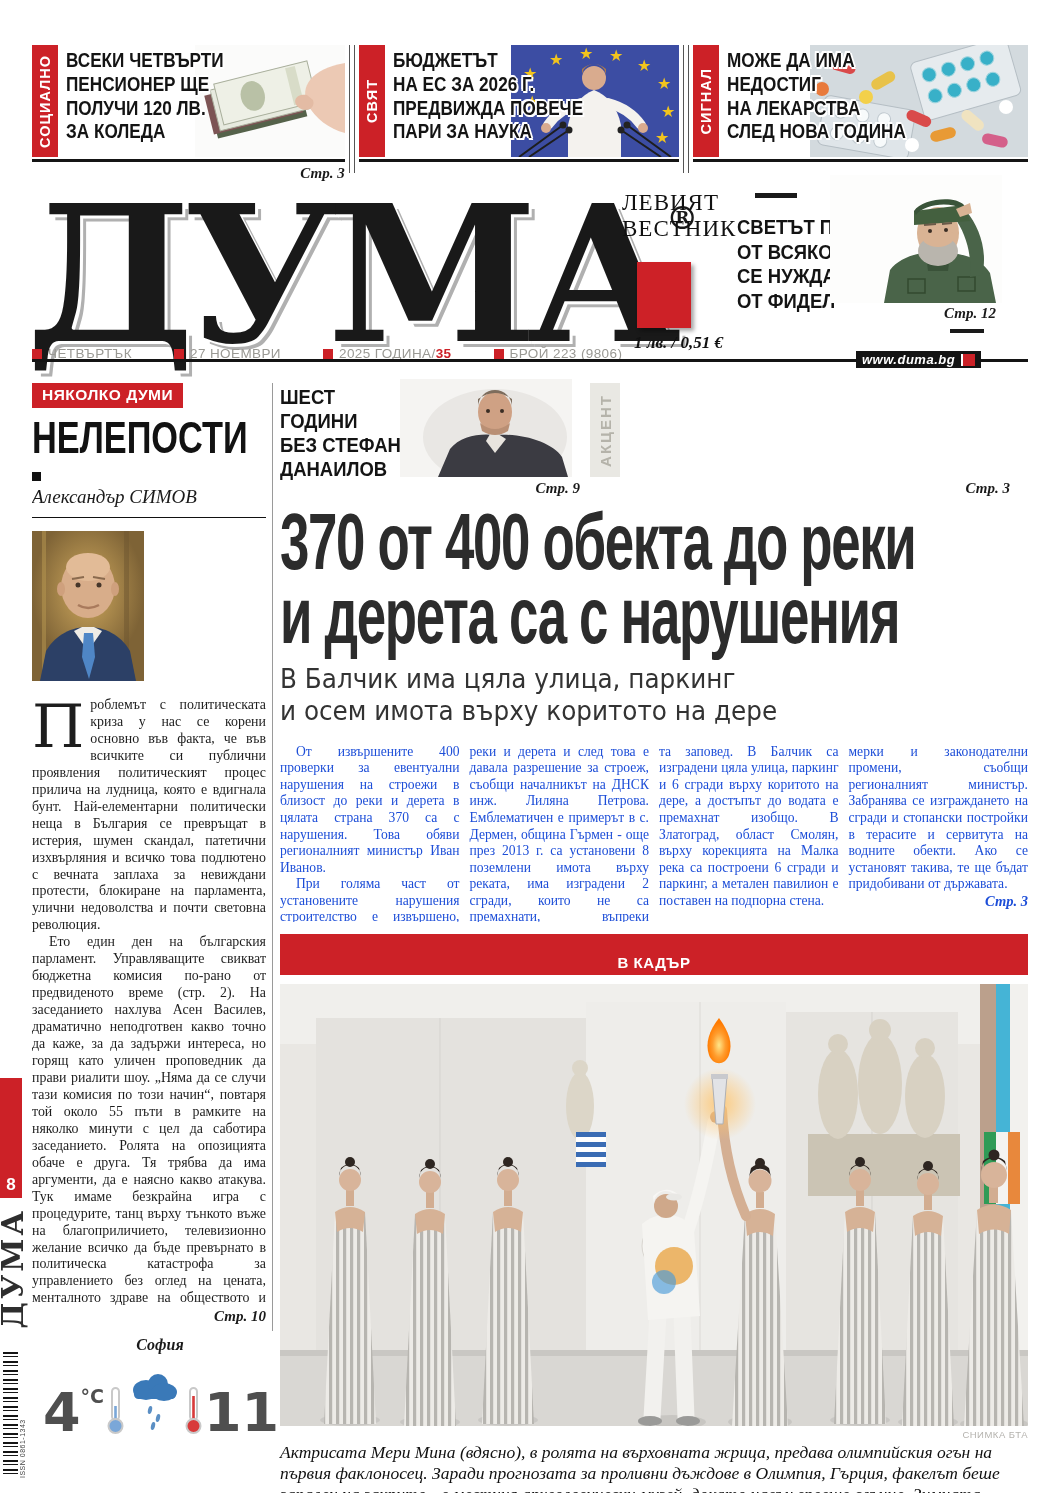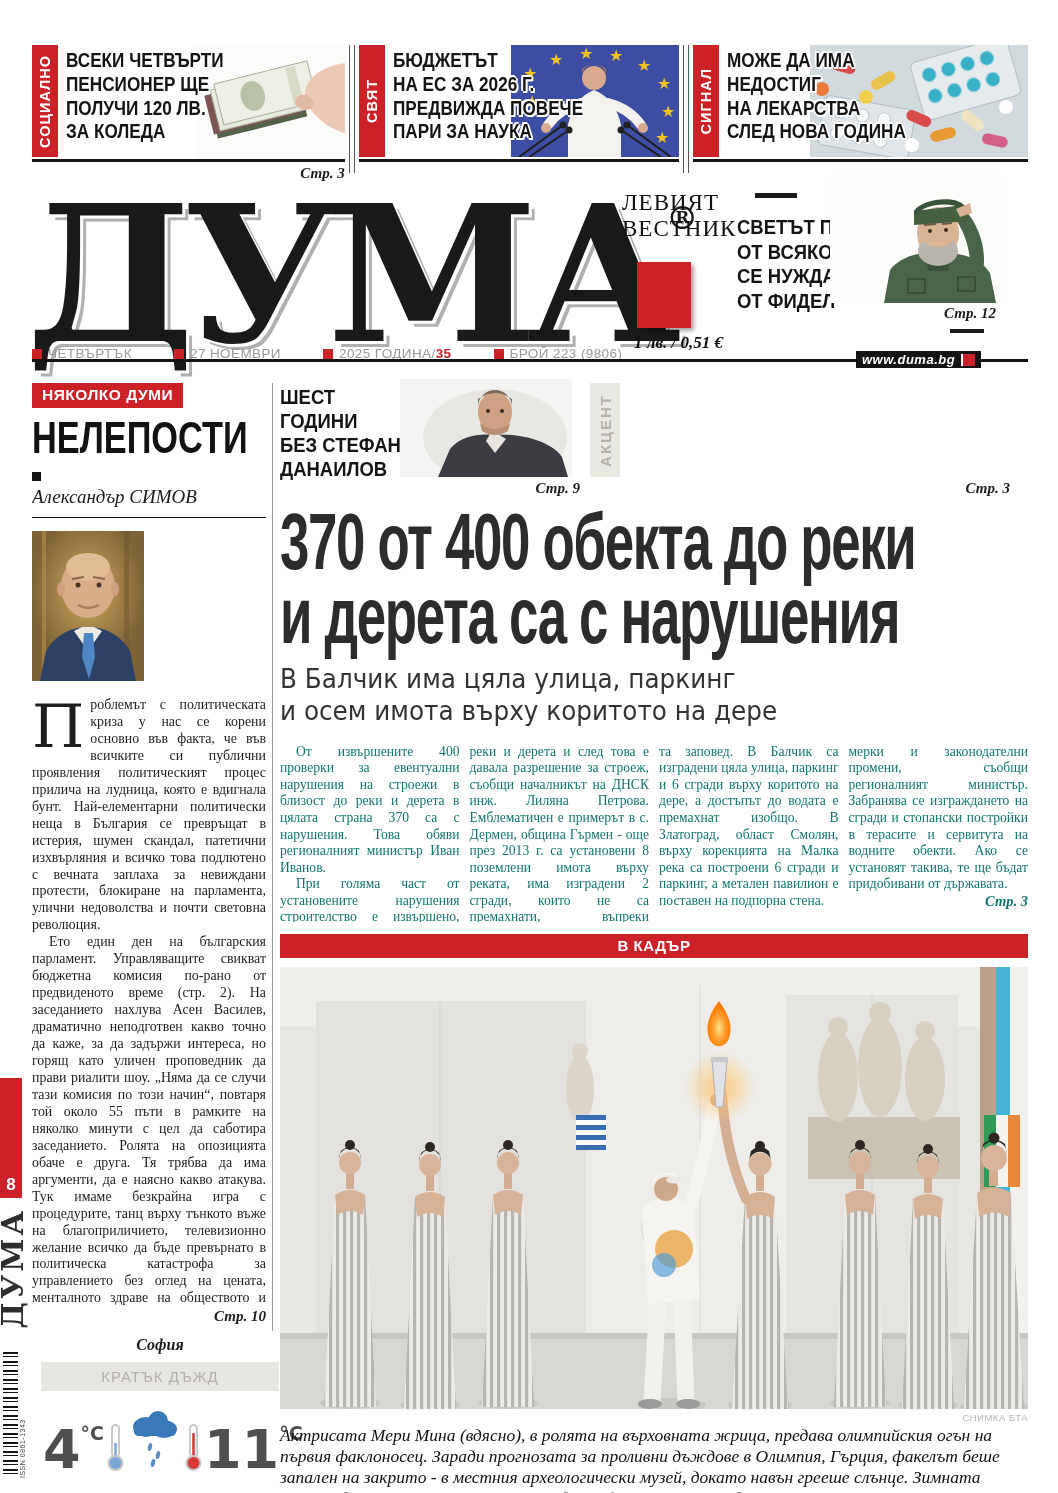--- a/index.html
+++ b/index.html
@@ -109,29 +109,29 @@
   .row1-pages{display:flex;height:22px;align-items:center;font-style:italic;font-weight:bold;font-size:15px;}
   .dan-page{width:300px;text-align:right;padding-right:55px;}
   .accent-page{flex:1;text-align:right;padding-right:18px;}
 
   .headline{margin-top:6px;font-family:"Liberation Sans",sans-serif;font-weight:bold;font-size:80px;
             line-height:.92;letter-spacing:-2px;color:#2c2c2c;white-space:pre;
             transform:scaleX(.66);transform-origin:left top;width:152%;}
   .subhead{margin-top:12px;font-family:"DejaVu Sans",sans-serif;font-size:26px;line-height:1.22;color:#333;
            white-space:pre;transform:scaleX(.95);transform-origin:left top;width:106%;}
   .bodycols{display:flex;gap:10px;margin-top:16px;height:178px;overflow:hidden;
-            font-size:13.6px;line-height:1.22;text-align:justify;color:#0f766e;}
+            font-size:13.6px;line-height:1.22;text-align:justify;color:#1d4ed8;}
   .bcol{flex:1;}
   .bcol p{margin:0;text-indent:16px;}
   .bcol p.noind{text-indent:0;}
   .main-page{text-align:right;font-style:italic;font-weight:bold;font-size:14.5px;margin-top:8px;text-indent:0 !important;}
 
   .kadar-bar{margin-top:12px;background:#cc2127;color:#fff;text-align:center;
              font-family:"Liberation Sans",sans-serif;font-weight:bold;font-size:15px;
-             padding:3px 0 4px;letter-spacing:.5px;}
+             padding:20px 0 4px;letter-spacing:.5px;}
   .photo-main{margin-top:9px;width:748px;height:442px;background:#e6e4e0;overflow:hidden;}
   .photo-main svg{display:block;}
   .credit{text-align:right;font-family:"Liberation Sans",sans-serif;font-size:9.5px;color:#b5b3ae;
           letter-spacing:.5px;margin-top:3px;}
   .caption{font-style:italic;font-size:17.5px;line-height:1.2;color:#101010;margin-top:2px;}
 </style>
 </head>
 <body>
 
 <div class="page">
@@ -373,21 +373,20 @@
       <p class="first"><span class="dropcap">П</span><span>роблемът с политическата криза у нас се корени основно във факта, че във всичките си публични проявления политическият процес прилича на лудница, която е вдигнала бунт. Най-елементарни политически неща в България се превръщат в истерия, шумен скандал, патетични изхвърляния и всичко това подлютено с вечната заплаха за невиждани протести, блокиране на парламента, улични недоволства и почти световна революция.</span></p>
       <p>Ето един ден на българския парламент. Управляващите свикват бюджетна комисия по-рано от предвиденото време (стр. 2). На заседанието нахлува Асен Василев, драматично неподготвен какво точно да каже, за да задържи интереса, но горящ като уличен проповедник да прави риалити шоу. „Няма да се случи тази комисия по този начин“, повтаря той около 55 пъти в рамките на няколко минути с цел да саботира заседанието. Ролята на опозицията обаче е друга. Тя трябва да има аргументи, да е наясно какво атакува. Тук имаме безкрайна игра с процедурите, танц върху тънкото въже на благоприличието, телевизионно желание всичко да бъде превърнато в политическа катастрофа за управлението без оглед на цената, менталното здраве на обществото и поне някаква визия за бъдещето.</p>
 
     </div>
   </div>
   <div class="op-page">Стр. 10</div>
   <div class="divider-v"></div>
 
   <div class="weather">
     <div class="weather-city">София</div>
-    <div class="weather-cond">КРАТЪК ДЪЖД</div>
     <div class="weather-row">
       <span class="temp"><span>4</span><sup>°C</sup></span>
       <span class="wicon">
         <svg width="22" height="48" viewBox="0 0 22 48">
           <rect x="8" y="2" width="7" height="32" rx="3.5" fill="#fff" stroke="#c9c9c9" stroke-width="2"></rect>
           <rect x="10.2" y="20" width="2.6" height="14" fill="#7aa7d8"></rect>
           <circle cx="11.5" cy="40" r="7" fill="#7aa7d8" stroke="#c9c9c9" stroke-width="2"></circle>
         </svg>
       </span>
       <span class="wicon cloud-wrap">

